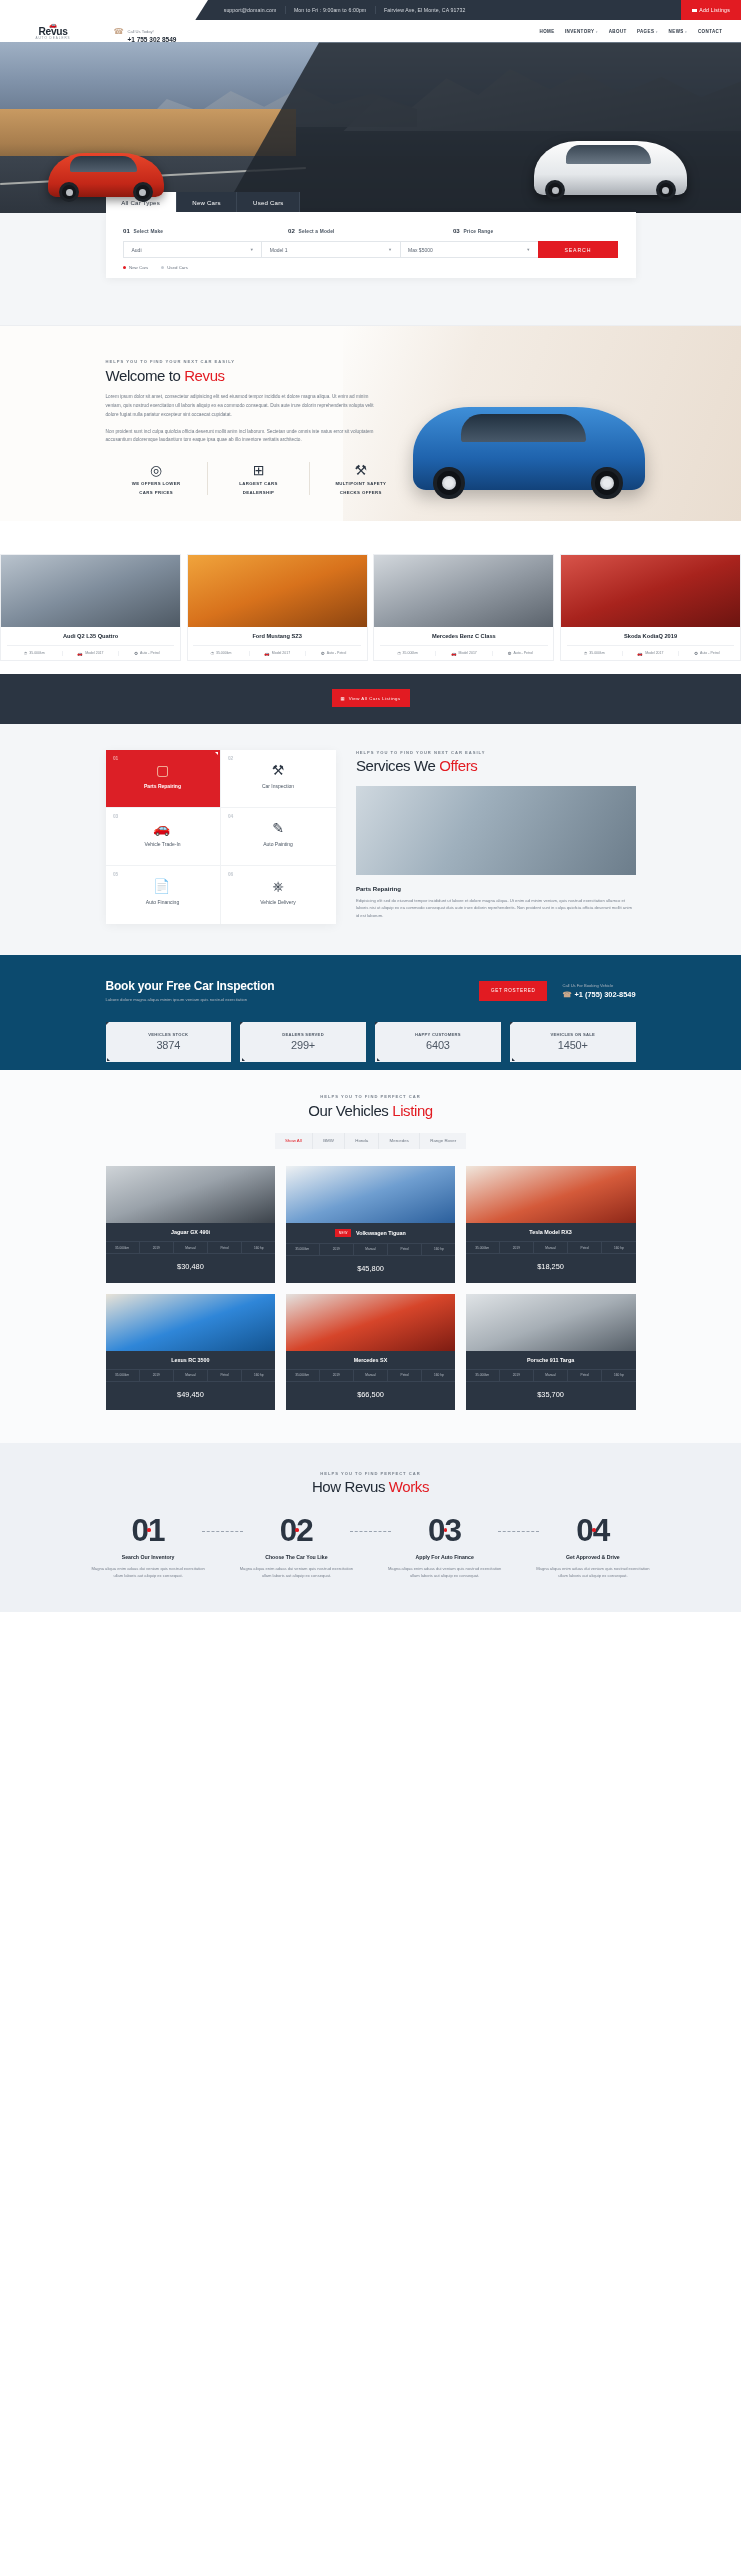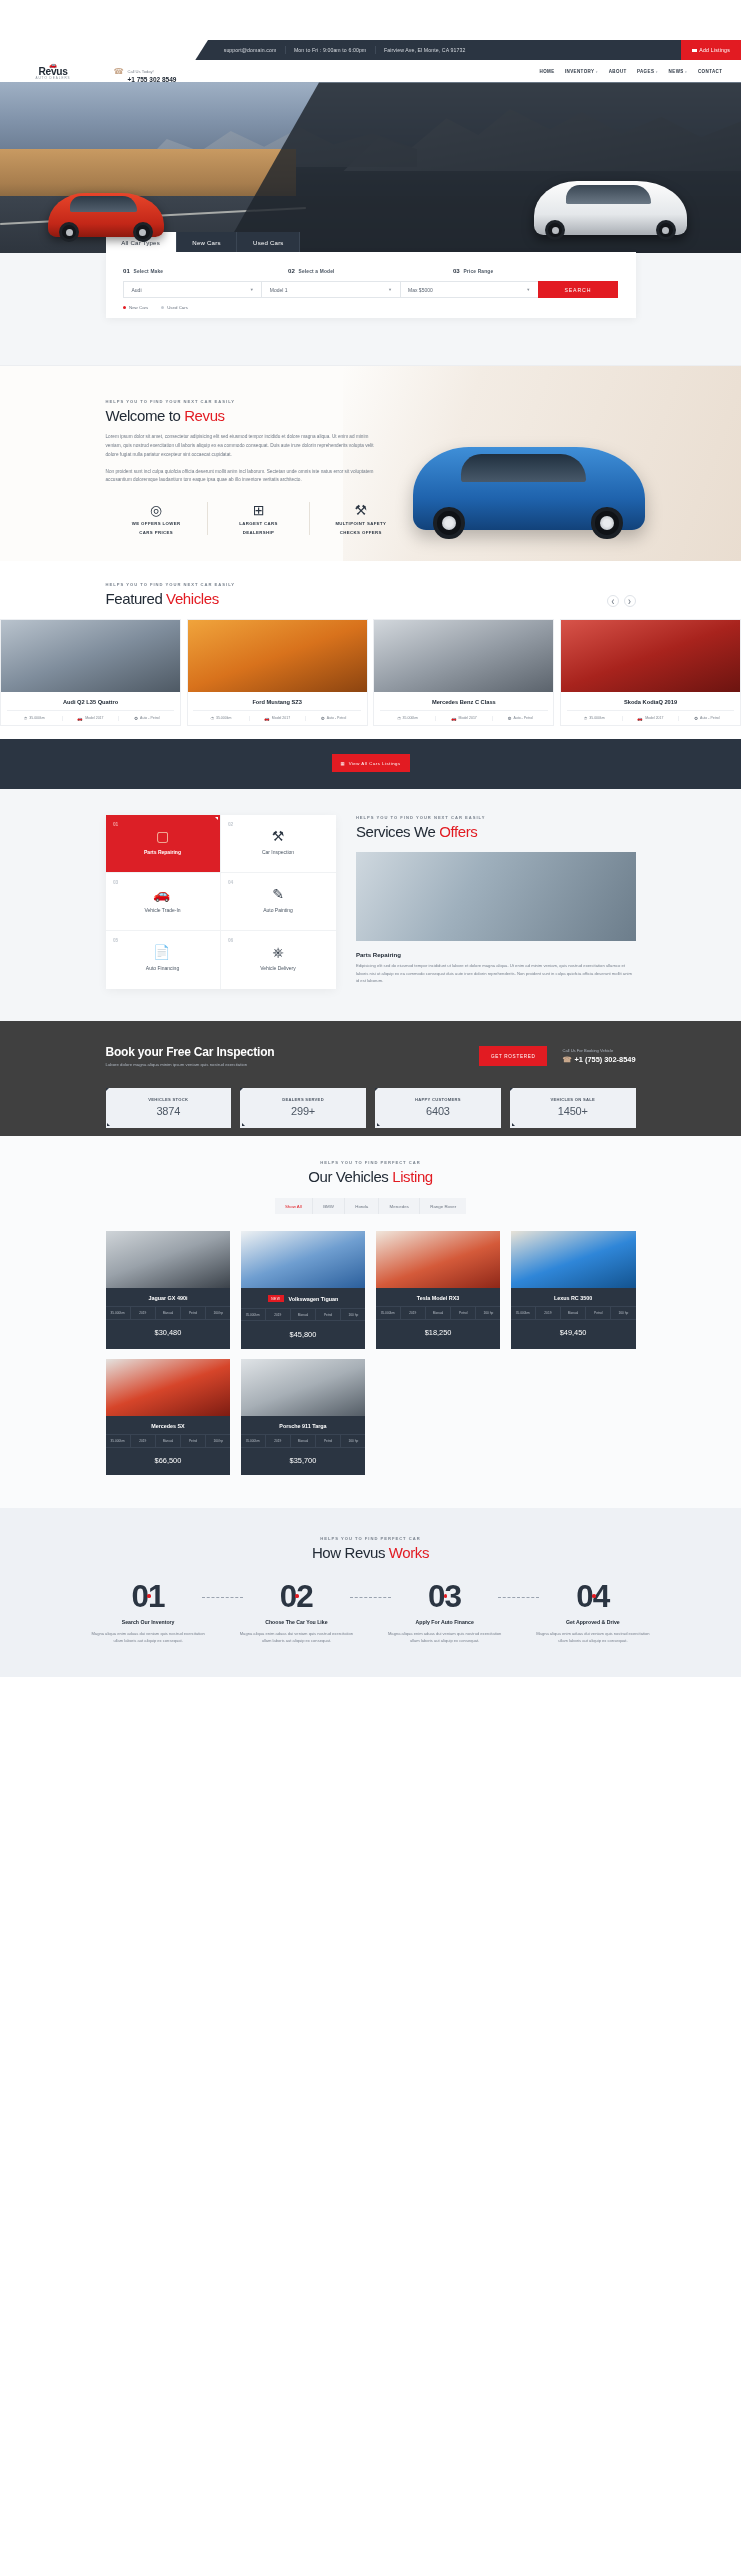--- a/index.html
+++ b/index.html
@@ -3,21 +3,21 @@
 <meta charset="utf-8">
 <style>
   * { box-sizing: border-box; margin: 0; padding: 0; }
   body {
     width: 741px;
     font-family: "Liberation Sans", sans-serif;
     background: #ffffff;
     color: #2b3542;
     -webkit-font-smoothing: antialiased;
   }
-  .page { width: 741px; position: relative; overflow: hidden; margin-top: 40px; }
+  .page { width: 741px; position: relative; overflow: hidden; }
 
   
   .topbar { height: 20.4px; display: flex; position: relative; background: #ffffff; }
   .topbar-left { flex: 0 0 195px; background: #ffffff; }
   .topbar-wrap {
     flex: 1; background: #2b3542; display: flex; align-items: center;
     position: relative; padding-left: 20.4px;
     clip-path: polygon(13px 0, 100% 0, 100% 100%, 0 100%);
   }
   .topbar-items { display: flex; align-items: center; flex: 1; }
@@ -209,21 +209,21 @@
   .srv-cell.active .srv-name { color: #fff; font-weight: bold; }
   .srv-cell.active::after { content:""; position:absolute; right:1.9px; top:1.9px;
     border-right:3.7px solid #fff; border-bottom:3.7px solid transparent; }
   .srv-right { flex: 1; }
   .srv-photo { height: 89px; margin-top: 11px; position: relative; overflow: hidden;
     background: linear-gradient(120deg,#cfd8df 0%, #9fb0bd 40%, #6c7d8b 100%); }
   .srv-h3 { font-size: 6.1px; font-weight: bold; color: #222b36; margin-top: 10.2px; }
   .srv-p { font-size: 4.2px; line-height: 7.4px; color: #79828e; margin-top: 4.6px; }
 
   
-  .booking { background: #404040; padding: 24px 0 0; position: relative; }
+  .booking { background: #0c4a6e; padding: 24px 0 0; position: relative; }
   .bwrap { width: 530px; margin: 0 auto; display: flex; align-items: center; }
   .b-left { flex: 1; }
   .b-title { font-size: 12px; font-weight: bold; color: #fff; letter-spacing: -0.2px; }
   .b-sub { font-size: 4.3px; color: #aeb6c0; margin-top: 3.7px; }
   .b-btn { background: #e21b22; color: #fff; font-size: 4.6px; letter-spacing: 0.7px;
     padding: 7.4px 12px; margin-right: 15px; }
   .b-call { text-align: left; }
   .b-call-l { font-size: 4.1px; color: #aeb6c0; }
   .b-call-n { font-size: 7.4px; font-weight: bold; color: #fff; margin-top: 1.9px; display:flex; gap:2.8px; align-items:center;}
   .b-call-n .ic { color: #c9a88c; font-size: 7.4px; }
@@ -235,21 +235,21 @@
   .stat-v { font-size: 11px; color: #4d5764; margin-top: 2.8px; letter-spacing: -0.2px; }
 
   
   .listing { background: #fafbfc; padding: 24px 0 33px; }
   .center { text-align: center; }
   .filters { display: flex; justify-content: center; gap: 0; margin-top: 13px; }
   .filter { font-size: 4.4px; color: #6e7783; background: #f1f3f6; padding: 5.6px 10.2px;
     border-right: 0.9px solid #e5e8ec; }
   .filter:last-child { border-right: none; }
   .filter.active { color: #e21b22; }
-  .lgrid { width: 530px; margin: 16.7px auto 0; display: grid; grid-template-columns: repeat(4,1fr); gap: 10.2px; border-radius: 27px; }
+  .lgrid { width: 530px; margin: 16.7px auto 0; display: grid; grid-template-columns: repeat(3,1fr); gap: 10.2px; border-radius: 27px; }
   .lcard { background: #2b3542; }
   .lcard-img { height: 57px; position: relative; overflow: hidden; }
   .lcard-t { display: flex; align-items: center; justify-content: center; gap: 4.6px;
     padding: 6.5px 3.7px 5.6px; }
   .badge { background: #e21b22; color: #fff; font-size: 3.3px; padding: 1.9px 3.7px; letter-spacing: 0.4px; }
   .lname { font-size: 5.4px; font-weight: bold; color: #fff; }
   .lspecs { display: flex; border-top: 0.9px solid #394453; border-bottom: 0.9px solid #394453; }
   .lspec { flex: 1; text-align: center; font-size: 3.2px; color: #b6bdc6; padding: 3.7px 0;
     border-right: 0.9px solid #394453; }
   .lspec:last-child { border-right: none; }
@@ -411,30 +411,20 @@
         </div>
       </div>
       <div class="blue-car">
         <span class="bwheel l"></span>
         <span class="bwheel r"></span>
       </div>
     </div>
   </div>
 
   <div class="featured">
-    <div class="feat-head">
-      <div>
-        <div class="eyebrow">HELPS YOU TO FIND YOUR NEXT CAR EASILY</div>
-        <div class="h2"><span>Featured </span><span class="red">Vehicles</span></div>
-      </div>
-      <div class="arrows">
-        <div class="arrow">❮</div>
-        <div class="arrow">❯</div>
-      </div>
-    </div>
     <div class="cards">
       <div class="vcard">
         <div class="vcard-img" style="background:linear-gradient(160deg,#b9c3cd 0%,#7f8d9c 50%,#4e5964 100%)"></div>
         <div class="vcard-body">
           <div class="vcard-t">Audi Q2 L35 Quattro</div>
           <div class="vcard-specs">
             <div class="vspec">
                 <span class="ic">⏱</span>
                 <span>35.000km</span>
               </div>

